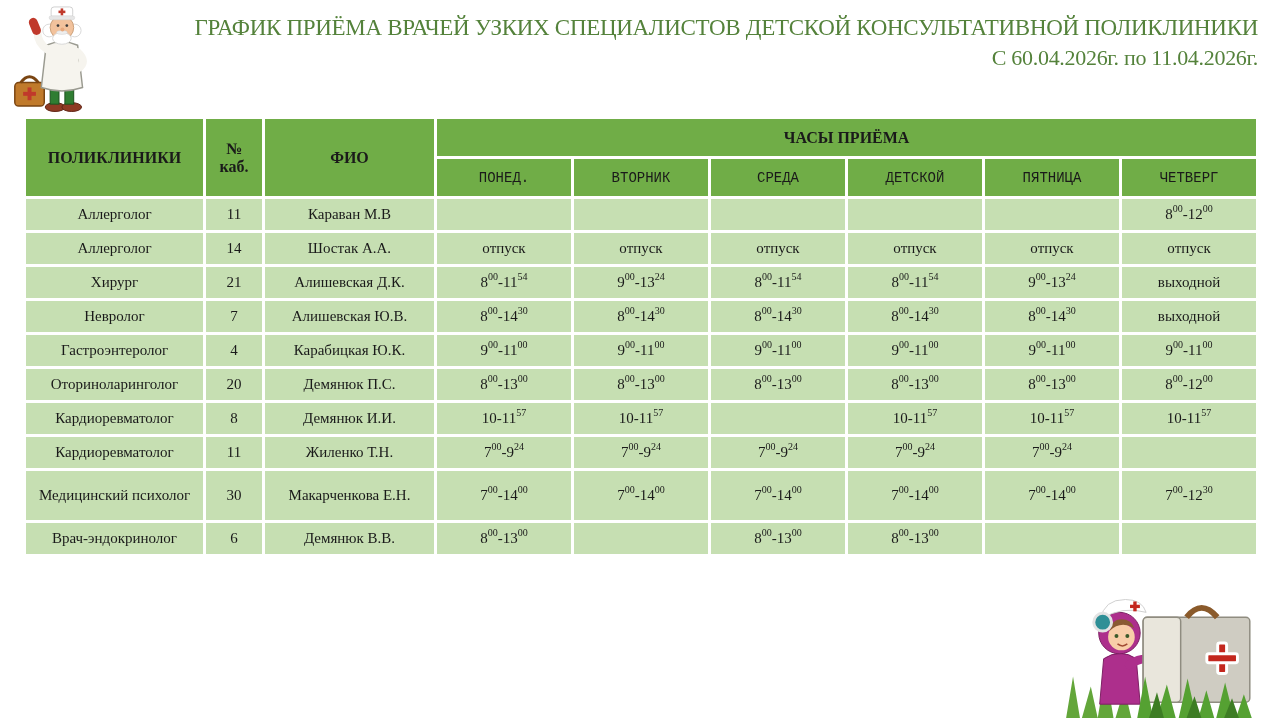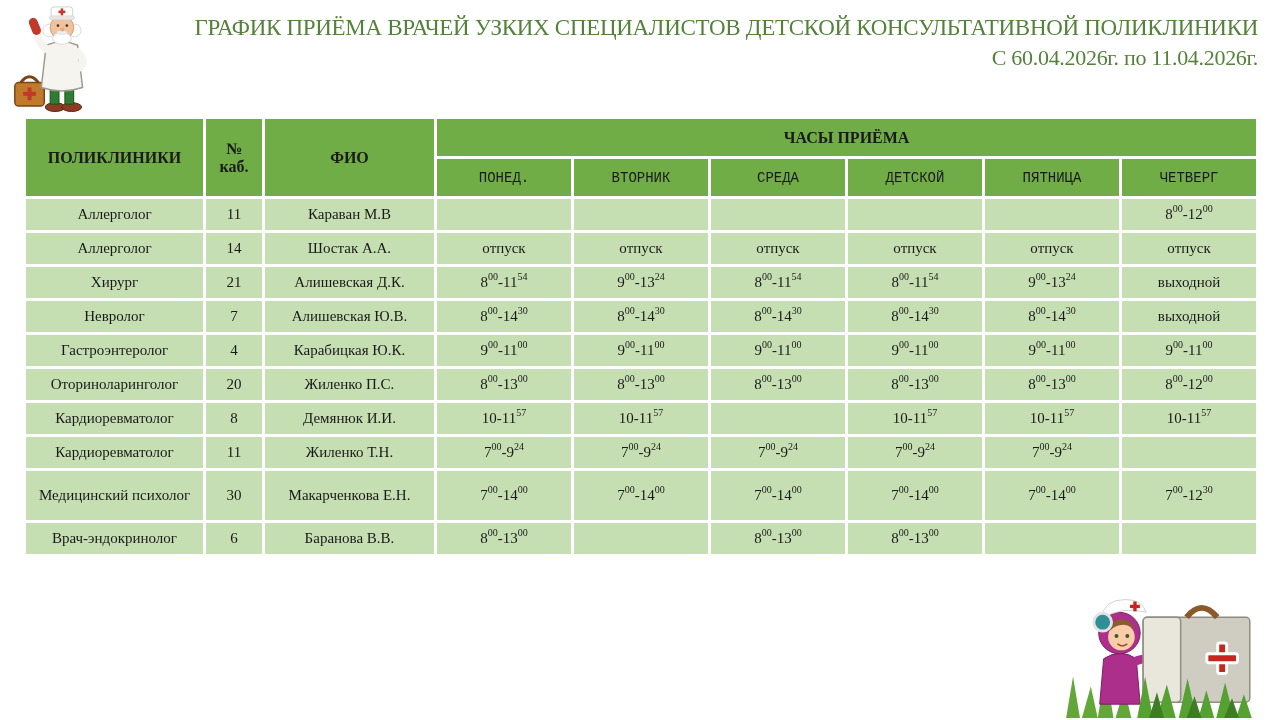--- a/index.html
+++ b/index.html
@@ -160,21 +160,21 @@
         <td class="c-time">9<sup>00</sup>-11<sup>00</sup></td>
         <td class="c-time">9<sup>00</sup>-11<sup>00</sup></td>
         <td class="c-time">9<sup>00</sup>-11<sup>00</sup></td>
         <td class="c-time">9<sup>00</sup>-11<sup>00</sup></td>
         <td class="c-time">9<sup>00</sup>-11<sup>00</sup></td>
         <td class="c-time">9<sup>00</sup>-11<sup>00</sup></td>
       </tr>
       <tr>
         <td class="c-spec">Оториноларинголог</td>
         <td class="c-cab">20</td>
-        <td class="c-fio">Жиленко П.С.</td>
+        <td class="c-fio">Демянюк П.С.</td>
         <td class="c-time">8<sup>00</sup>-13<sup>00</sup></td>
         <td class="c-time">8<sup>00</sup>-13<sup>00</sup></td>
         <td class="c-time">8<sup>00</sup>-13<sup>00</sup></td>
         <td class="c-time">8<sup>00</sup>-13<sup>00</sup></td>
         <td class="c-time">8<sup>00</sup>-13<sup>00</sup></td>
         <td class="c-time">8<sup>00</sup>-12<sup>00</sup></td>
       </tr>
       <tr>
         <td class="c-spec">Кардиоревматолог</td>
         <td class="c-cab">8</td>
@@ -204,21 +204,21 @@
         <td class="c-time">7<sup>00</sup>-14<sup>00</sup></td>
         <td class="c-time">7<sup>00</sup>-14<sup>00</sup></td>
         <td class="c-time">7<sup>00</sup>-14<sup>00</sup></td>
         <td class="c-time">7<sup>00</sup>-14<sup>00</sup></td>
         <td class="c-time">7<sup>00</sup>-14<sup>00</sup></td>
         <td class="c-time">7<sup>00</sup>-12<sup>30</sup></td>
       </tr>
       <tr>
         <td class="c-spec">Врач-эндокринолог</td>
         <td class="c-cab">6</td>
-        <td class="c-fio">Баранова В.В.</td>
+        <td class="c-fio">Демянюк В.В.</td>
         <td class="c-time">8<sup>00</sup>-13<sup>00</sup></td>
         <td class="c-time"></td>
         <td class="c-time">8<sup>00</sup>-13<sup>00</sup></td>
         <td class="c-time">8<sup>00</sup>-13<sup>00</sup></td>
         <td class="c-time"></td>
         <td class="c-time"></td>
       </tr>
     </tbody>
 </table>
 

